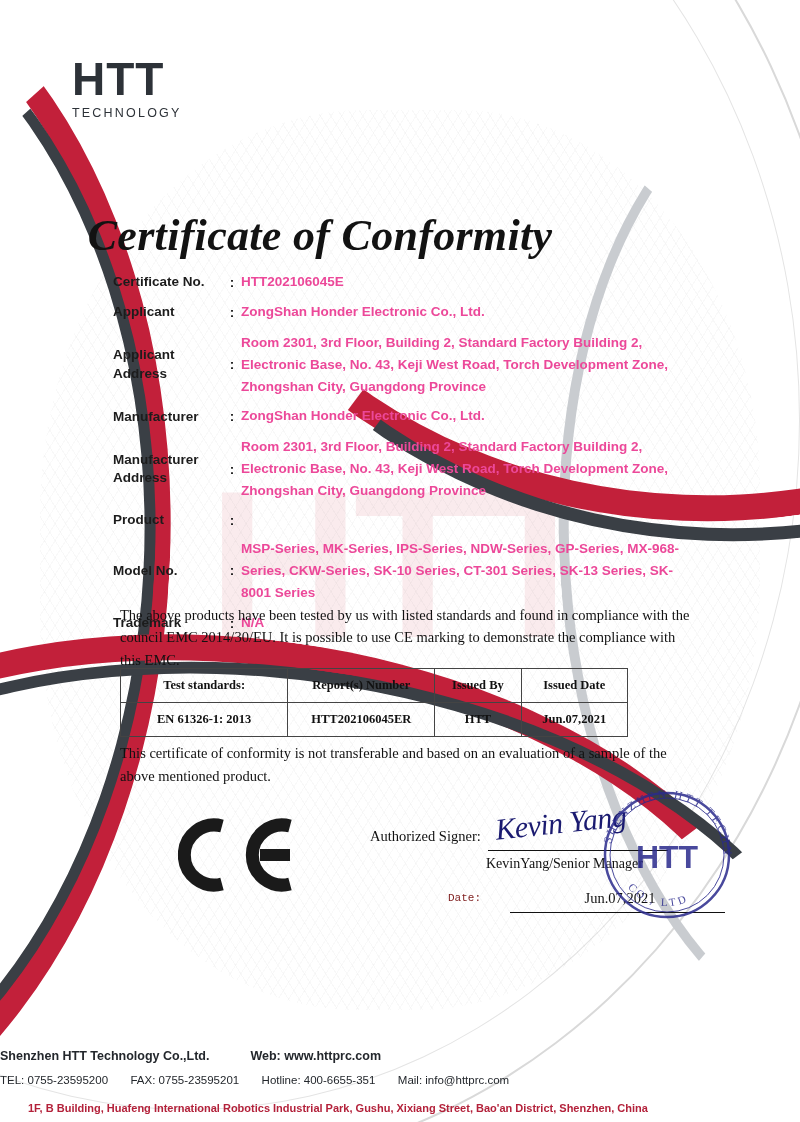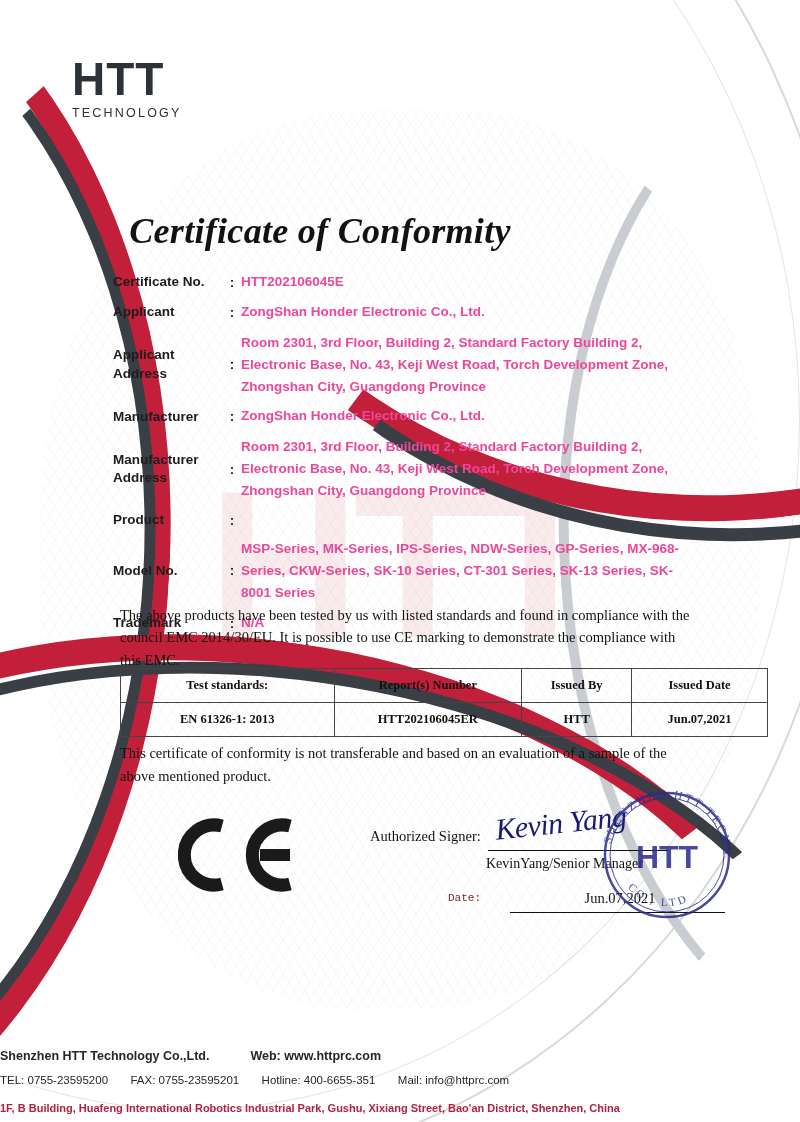--- a/index.html
+++ b/index.html
@@ -159,21 +159,21 @@
   }
   .cert-title {
     position: absolute;
     top: 210px;
     left: 0;
     width: 640px;
     text-align: center;
     font-family: "Liberation Serif", serif;
     font-style: italic;
     font-weight: bold;
-    font-size: 36px;
+    font-size: 44px;
     color: #121212;
     letter-spacing: .3px;
   }
 
   .fields {
     position: absolute;
     left: 113px;
     top: 272px;
     width: 580px;
   }
@@ -215,21 +215,21 @@
     font-family: "Liberation Serif", serif;
     font-size: 14.5px;
     color: #111;
     line-height: 1.55;
   }
 
   table.std-table {
     position: absolute;
     left: 120px;
     top: 668px;
-    width: 648px;
+    width: 508px;
     border-collapse: collapse;
     font-family: "Liberation Serif", serif;
   }
   table.std-table th,
   table.std-table td {
     border: 1px solid #444;
     text-align: center;
     font-size: 12.5px;
     color: #111;
     padding: 9px 4px;
@@ -352,20 +352,21 @@
     font-size: 11.5px;
     color: #23272c;
     margin-bottom: 16px;
   }
   .footer-line2 .gap { display: inline-block; width: 16px; }
   .footer-line3 {
     font-size: 11px;
     font-weight: bold;
     color: #b3213a;
     padding-bottom: 8px;
+    padding-left: 28px;
   }
 </style>
 </head>
 <body>
 
 <div class="page">
 
   <div class="bg-layer">
     <div class="swirl-grey-1"></div>
     <div class="swirl-grey-2"></div>

